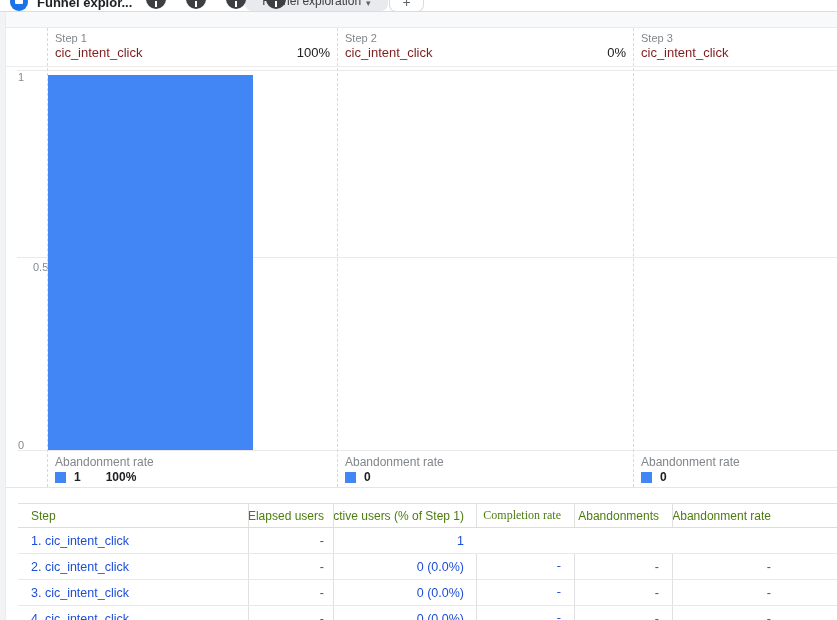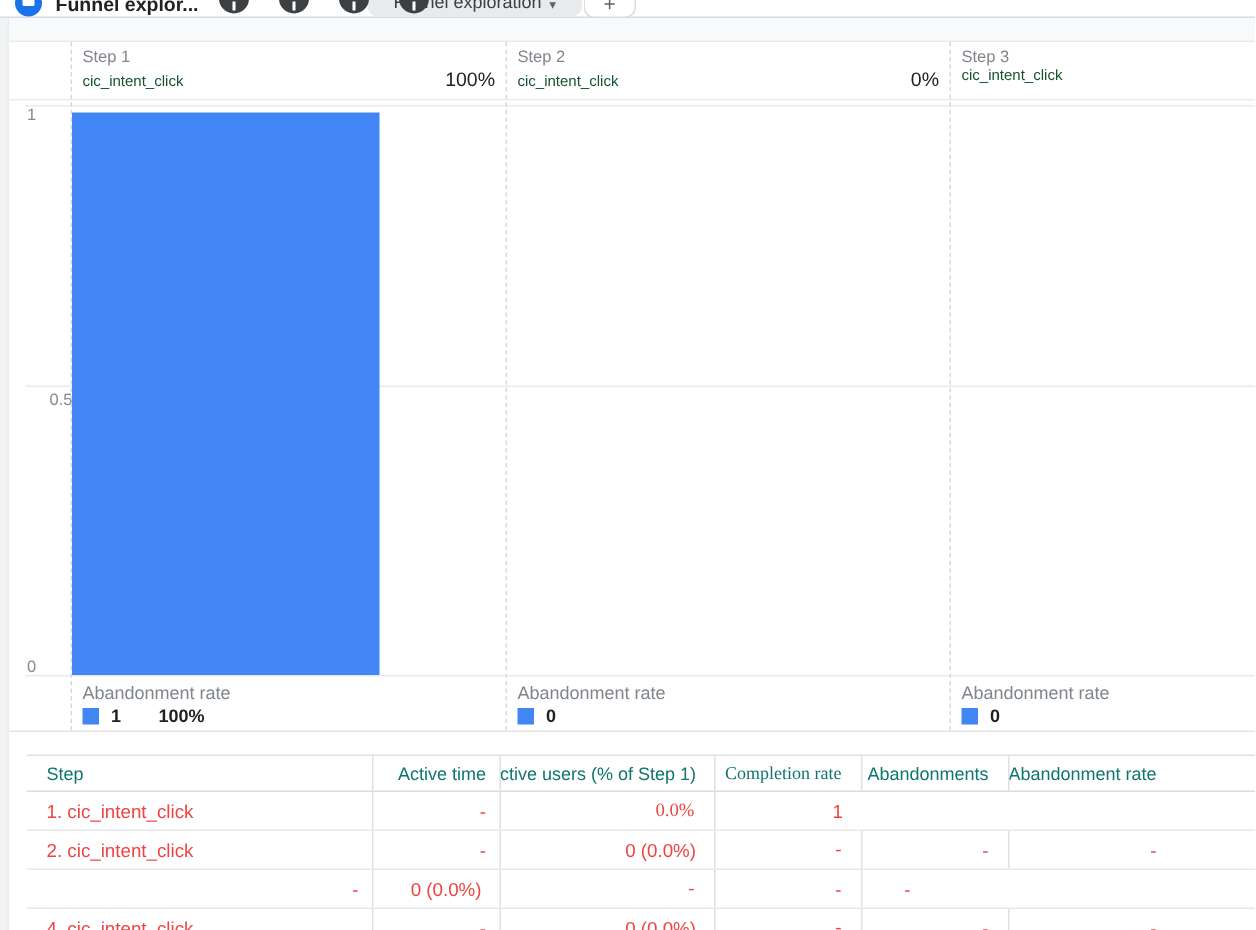--- a/index.html
+++ b/index.html
@@ -39,44 +39,44 @@
   
   .card-topline  { position:absolute; top:27px; left:6px;  width:831px; height:1px; background:#e8eaed; }
   .stepheadline  { position:absolute; top:66px; left:6px;  width:831px; height:1px; background:#ececec; }
   .card-botline  { position:absolute; top:487px; left:6px; width:831px; height:1px; background:#e3e5e8; }
 
   .step-divider { position:absolute; top:28px; height:459px; width:0; border-left:1px dashed #d6d9dd; z-index:2; }
 
   .step-head { position:absolute; top:28px; height:38px; }
   .step-head .s-label { position:absolute; left:8px; top:4px; font-size:11px; color:#80868b; }
   .step-head .s-row  { position:absolute; left:8px; right:7px; top:17px; display:flex; justify-content:space-between; align-items:baseline; }
-  .step-head .s-event { font-size:10px; color:#14532d; }
+  .step-head .s-event { font-size:13px; color:#7f1d1d; }
   .step-head .s-pct   { font-size:13px; color:#202124; }
 
   .gridline { position:absolute; left:17px; width:820px; height:1px; background:#e9e9e9; }
   .ytick { position:absolute; left:17px; font-size:11px; color:#848a92; }
 
   .funnel-bar { position:absolute; left:48px; top:75px; width:205px; height:375px; background:#4285f4; z-index:1; }
 
   .legend-col { position:absolute; top:450px; height:37px; }
   .legend-col .l-label { position:absolute; left:8px; top:5px; font-size:12px; color:#80868b; white-space:nowrap; }
   .legend-col .l-row { position:absolute; left:8px; top:20px; display:flex; align-items:center; }
   .legend-col .swatch { width:11px; height:11px; background:#4285f4; }
   .legend-col .l-count { margin-left:8px; font-size:12px; color:#202124; font-weight:bold; }
   .legend-col .l-pct   { margin-left:25px; font-size:12px; color:#202124; font-weight:bold; }
 
   
   .steps-table { position:absolute; left:18px; top:503px; width:819px; border-top:1px solid #e0e0e0; }
   .trow { display:grid; grid-template-columns:231px 85px 143px 98px 98px 164px; }
   .trow > div { display:flex; align-items:center; border-right:1px solid #e0e0e0; overflow:hidden; white-space:nowrap; }
   .trow > div:last-child { border-right:none; }
   .thead { height:24px; border-bottom:1px solid #dcdcdc; }
-  .thead > div { font-size:12px; color:#0f766e; }
+  .thead > div { font-size:12px; color:#4d7c0f; }
   .tdata { height:26px; border-bottom:1px solid #e8e8e8; }
-  .tdata > div { font-size:12.5px; color:#ef4444; }
+  .tdata > div { font-size:12.5px; color:#1d4ed8; }
   .c-step { justify-content:flex-start; padding-left:13px; }
   .c-elapsed { justify-content:flex-end; padding-right:9px; }
   .c-active  { justify-content:flex-end; padding-right:12px; }
   .c-comp    { justify-content:flex-end; padding-right:13px;font-family:Liberation Serif, serif; }
   .c-aband   { justify-content:flex-end; padding-right:13px; }
   .c-arate   { justify-content:flex-end; padding-right:66px; }
 </style>
 </head>
 <body>
 
@@ -173,41 +173,41 @@
     <div class="l-row">
       <span class="swatch"></span>
       <span class="l-count">0</span>
       <span class="l-pct"></span>
     </div>
   </div>
 
   <div class="steps-table">
     <div class="trow thead">
       <div class="c-step">Step</div>
-      <div class="c-elapsed">Active time</div>
+      <div class="c-elapsed">Elapsed users</div>
       <div class="c-active">Active users (% of Step 1)</div>
       <div class="c-comp">Completion rate</div>
       <div class="c-aband">Abandonments</div>
       <div class="c-arate">Abandonment rate</div>
     </div>
     <div class="trow tdata">
       <div class="c-step">1. cic_intent_click</div>
       <div class="c-elapsed">-</div>
-      <div class="c-comp">0.0%</div>
       <div class="c-aband">1</div>
     </div>
     <div class="trow tdata">
       <div class="c-step">2. cic_intent_click</div>
       <div class="c-elapsed">-</div>
       <div class="c-active">0 (0.0%)</div>
       <div class="c-comp">-</div>
       <div class="c-aband">-</div>
       <div class="c-arate">-</div>
     </div>
     <div class="trow tdata">
+      <div class="c-step">3. cic_intent_click</div>
       <div class="c-elapsed">-</div>
       <div class="c-active">0 (0.0%)</div>
       <div class="c-comp">-</div>
       <div class="c-aband">-</div>
       <div class="c-arate">-</div>
     </div>
     <div class="trow tdata">
       <div class="c-step">4. cic_intent_click</div>
       <div class="c-elapsed">-</div>
       <div class="c-active">0 (0.0%)</div>

